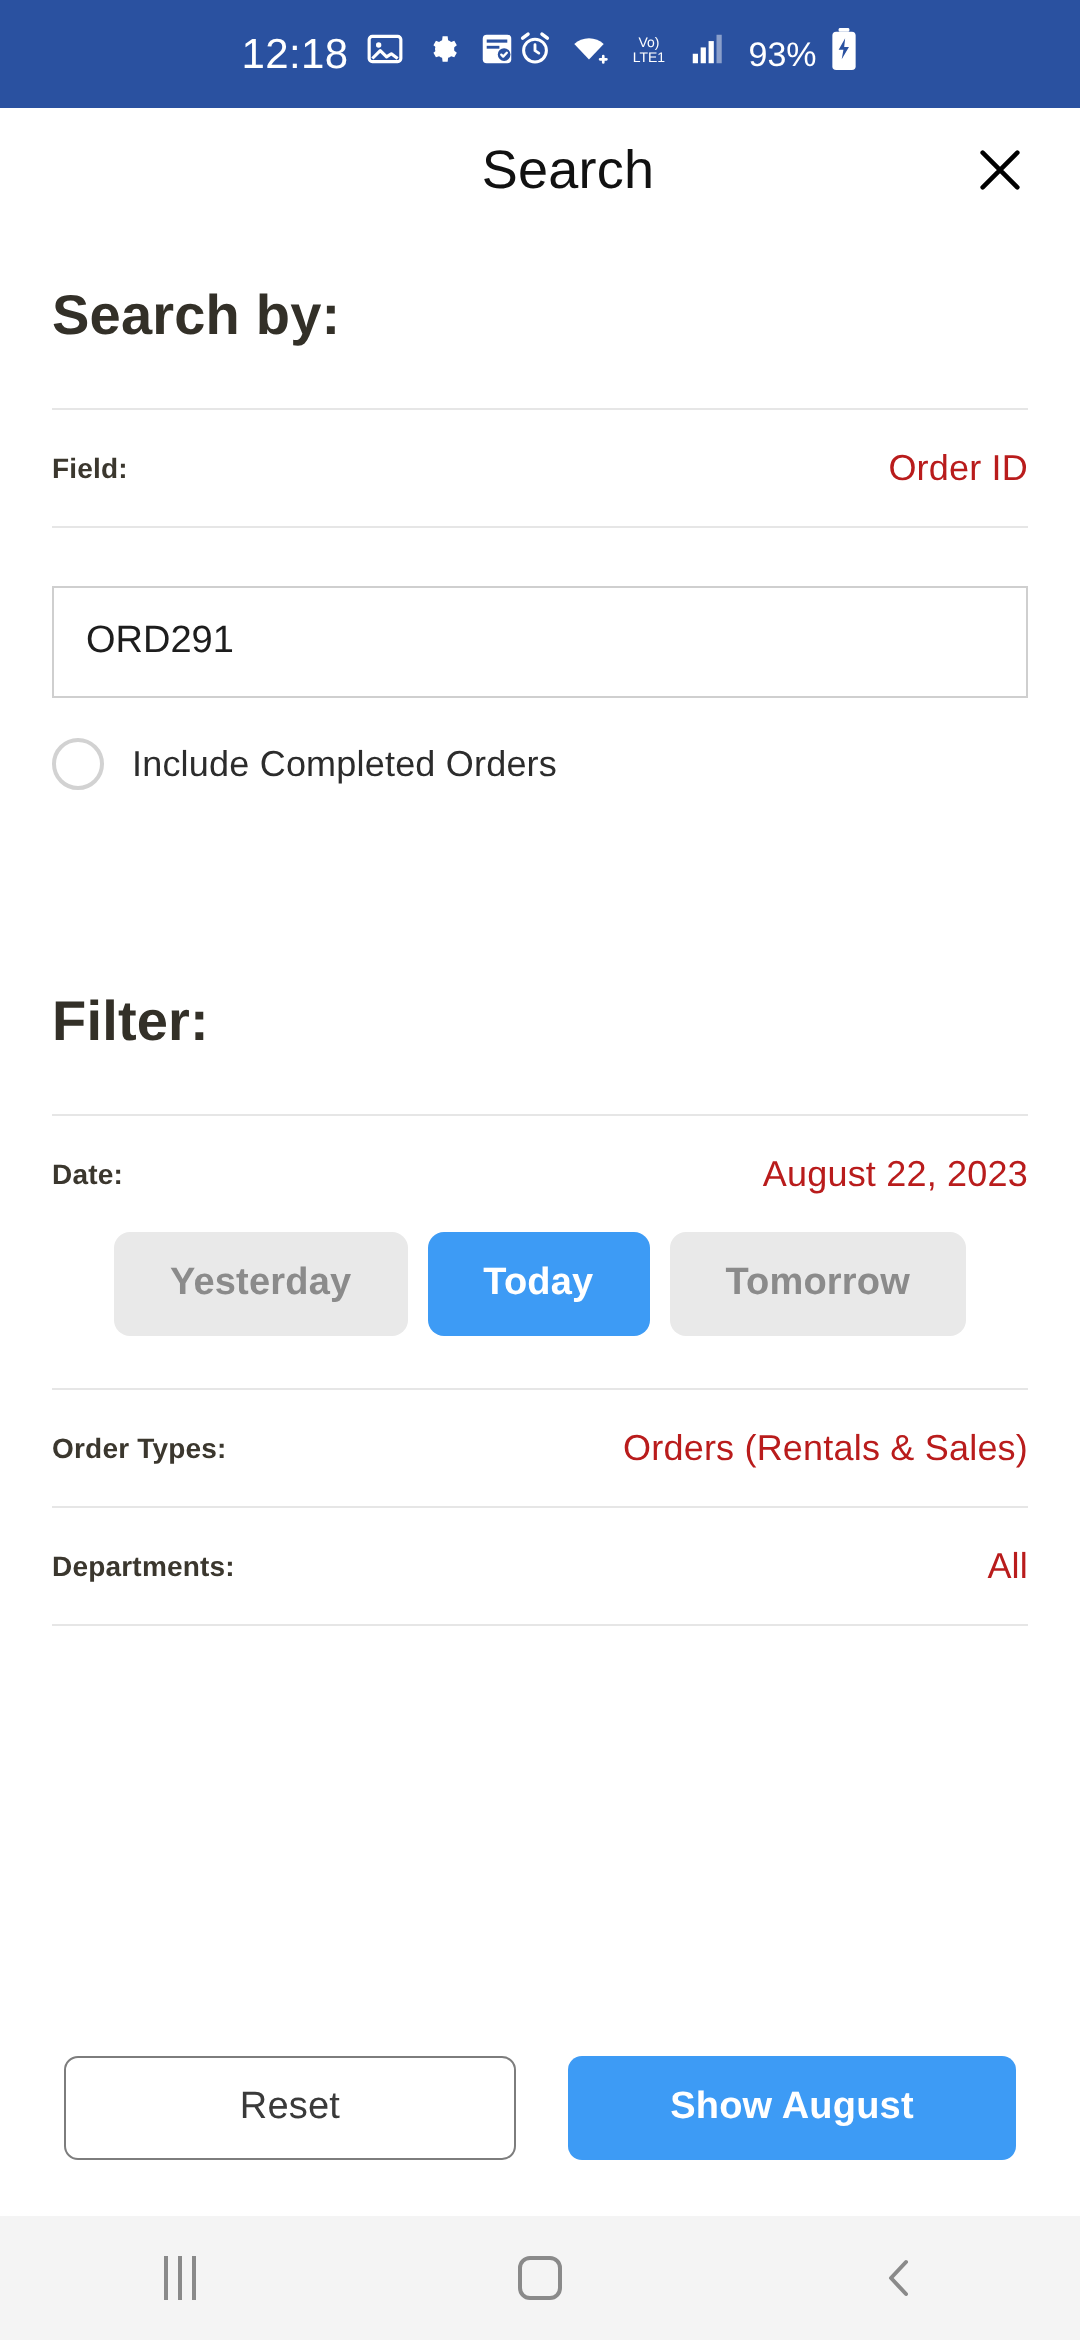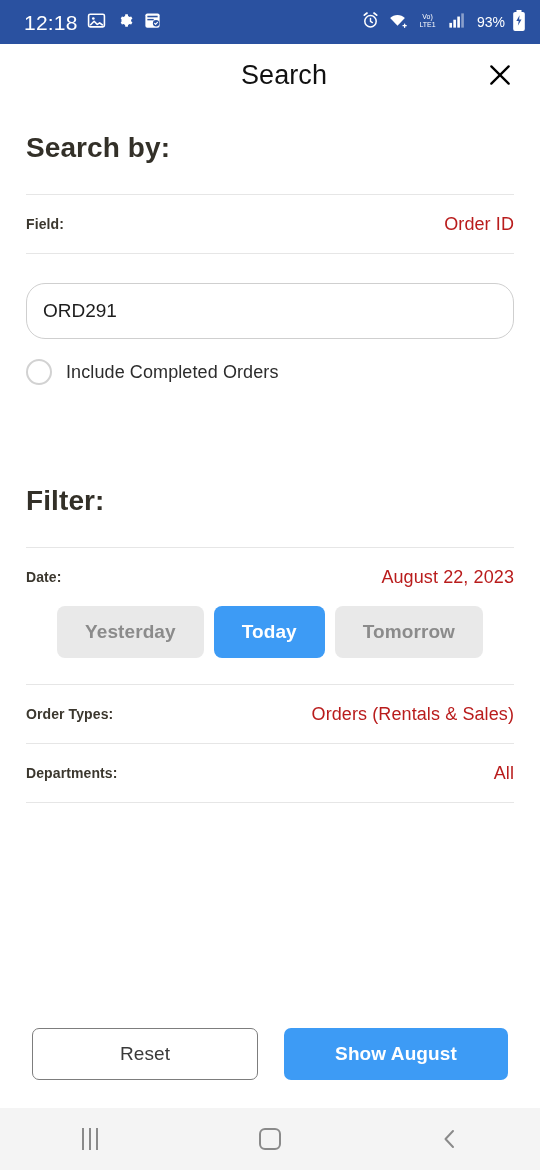--- a/index.html
+++ b/index.html
@@ -16,46 +16,46 @@
     position: relative;
     width: 540px;
     height: 1170px;
     background: #ffffff;
     display: flex;
     flex-direction: column;
   }
 
   
   .status-bar {
-    height: 44px;
+    height: 54px;
     background: #2a51a0;
     color: #ffffff;
     display: flex;
     align-items: center;
-    justify-content: space-between;
+    justify-content: center;
     padding: 0 14px 0 24px;
     flex: 0 0 auto;
   }
   .status-left {
     display: flex;
     align-items: center;
     gap: 9px;
   }
   .status-clock {
     font-size: 21px;
     letter-spacing: 0.2px;
     line-height: 1;
   }
   .status-right {
     display: flex;
     align-items: center;
     gap: 7px;
   }
   .status-battery-text {
-    font-size: 14px;
+    font-size: 17px;
     line-height: 1;
     margin-left: 4px;
   }
   .sicon { display: block; }
 
   
   .header {
     position: relative;
     height: 62px;
     flex: 0 0 auto;
@@ -120,21 +120,21 @@
     font-size: 18px;
     color: #b91c1c;
     letter-spacing: 0.1px;
   }
 
   
   .search-input {
     width: 100%;
     height: 56px;
     border: 1px solid #cfcfcf;
-    border-radius: 19px;
+    border-radius: 0;
     background: #ffffff;
     font-family: "Liberation Sans", sans-serif;
     font-size: 19px;
     color: #1d1d1d;
     padding: 0 16px;
     outline: none;
   }
   .search-input::placeholder { color: #9a9a9a; }
 
   

